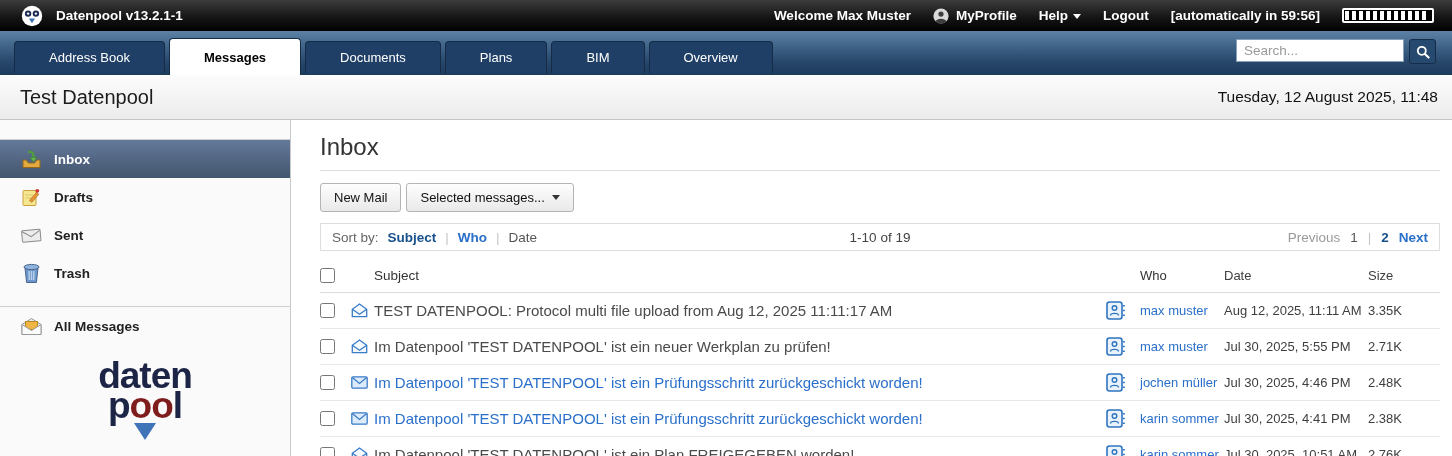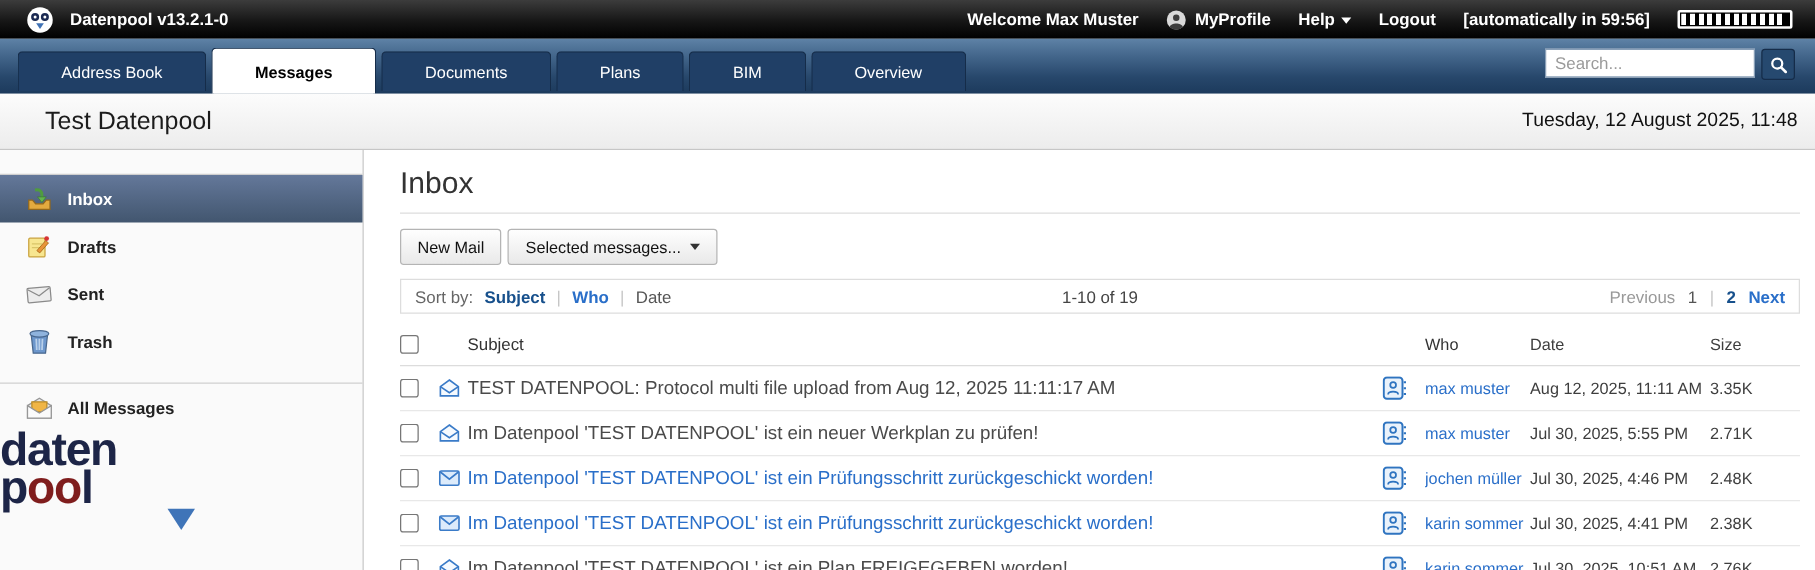--- a/index.html
+++ b/index.html
@@ -34,36 +34,36 @@
   .searchbox input { width:168px; height:23px; border:1px solid #8aa0b8; padding:0 7px;
     font-size:13.5px; color:#333; font-family:"Liberation Sans", sans-serif; }
   .searchbox input::placeholder { color:#9a9a9a; }
   .search-btn { width:27px; height:25px; background:#26496f; border:1px solid #152c49; border-radius:3px;
     display:flex; align-items:center; justify-content:center; cursor:pointer; }
 
   
   .subheader { position:absolute; top:75px; left:0; width:100%; height:45px;
     background:linear-gradient(#fcfcfc, #ececec); border-bottom:1px solid #c6c6c6;
     display:flex; align-items:center; }
-  .subheader .pool { font-size:20px; color:#1c1c1c; padding-left:36px; }
+  .subheader .pool { font-size:20px; color:#1c1c1c; padding-left:20px; }
   .subheader .spacer { flex:1; }
   .subheader .datetime { font-size:15.5px; color:#111; padding-right:14px; }
 
   
   .bodywrap { position:absolute; top:120px; left:0; width:100%; height:336px; display:flex; }
 
   
   .sidebar { width:291px; background:#fafafa; border-right:1px solid #c9c9c9; }
   .menu { margin-top:19px; border-top:1px solid #cfcfcf; }
   .menu-item { height:38px; display:flex; align-items:center; gap:11px; padding-left:19px;
     font-size:13.5px; font-weight:bold; color:#222; cursor:pointer; }
   .menu-item .mi-icon { width:24px; display:flex; justify-content:center; }
   .menu-item.selected { background:linear-gradient(#64789a, #42566f); color:#fff; }
   .menu-sep { border-top:1px solid #cfcfcf; margin-top:14px; }
-  .dp-logo { font-weight:bold; line-height:0.8; letter-spacing:-1px; }
+  .dp-logo { margin-top:16px; text-align:center; font-weight:bold; line-height:0.8; letter-spacing:-1px; }
   .dp-logo .l1 { font-size:37px; color:#1d2547; }
   .dp-logo .l2 { font-size:37px; color:#1d2547; }
   .dp-logo .oo { color:#7f1d1d; }
   .beak { width:0; height:0; border-left:11px solid transparent; border-right:11px solid transparent;
     border-top:17px solid #3f74b8; margin:3px auto 0; }
 
   
   .main { flex:1; padding:13px 12px 0 29px; }
   .main h1 { font-size:24px; font-weight:normal; color:#333; margin-bottom:9px; }
   .hrline { border-top:1px solid #ddd; }
@@ -110,21 +110,21 @@
   <div class="topbar">
     <div class="brand">
       <svg width="22" height="22" viewBox="0 0 22 22">
         <circle cx="11" cy="11" r="10.2" fill="#fff"></circle>
         <circle cx="7.1" cy="8.6" r="3.2" fill="#1b2a52"></circle>
           <circle cx="7.1" cy="8.6" r="1.2" fill="#fff"></circle>
         <circle cx="14.9" cy="8.6" r="3.2" fill="#1b2a52"></circle>
           <circle cx="14.9" cy="8.6" r="1.2" fill="#fff"></circle>
         <path d="M7.9 13.6 h6.2 L11 18.2 Z" fill="#3f72b5"></path>
       </svg>
-      <span>Datenpool v13.2.1-0</span>
+      <span>Datenpool v13.2.1-1</span>
     </div>
     <div class="spacer"></div>
     <div class="right">
       <span>Welcome Max Muster</span>
       <a href="#" class="profile">
         <svg width="16" height="16" viewBox="0 0 16 16">
           <circle cx="8" cy="8" r="7.6" fill="#d9d9d9"></circle>
           <circle cx="8" cy="6.1" r="2.6" fill="#3d3d3d"></circle>
           <path d="M2.7 13.6 C3.4 9.8 12.6 9.8 13.3 13.6 A 7.6 7.6 0 0 1 2.7 13.6 Z" fill="#3d3d3d"></path>
         </svg>

